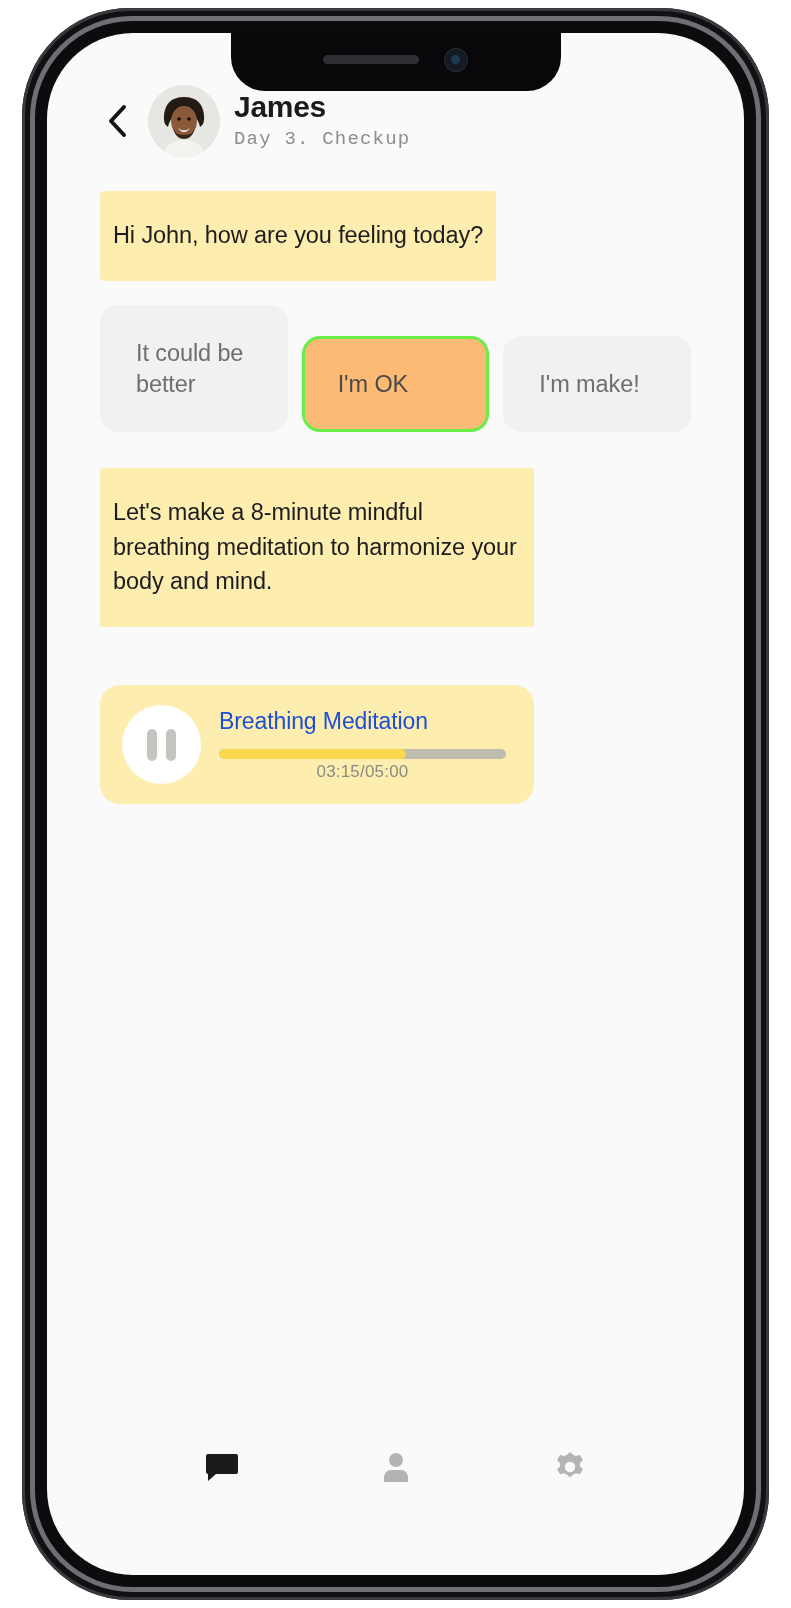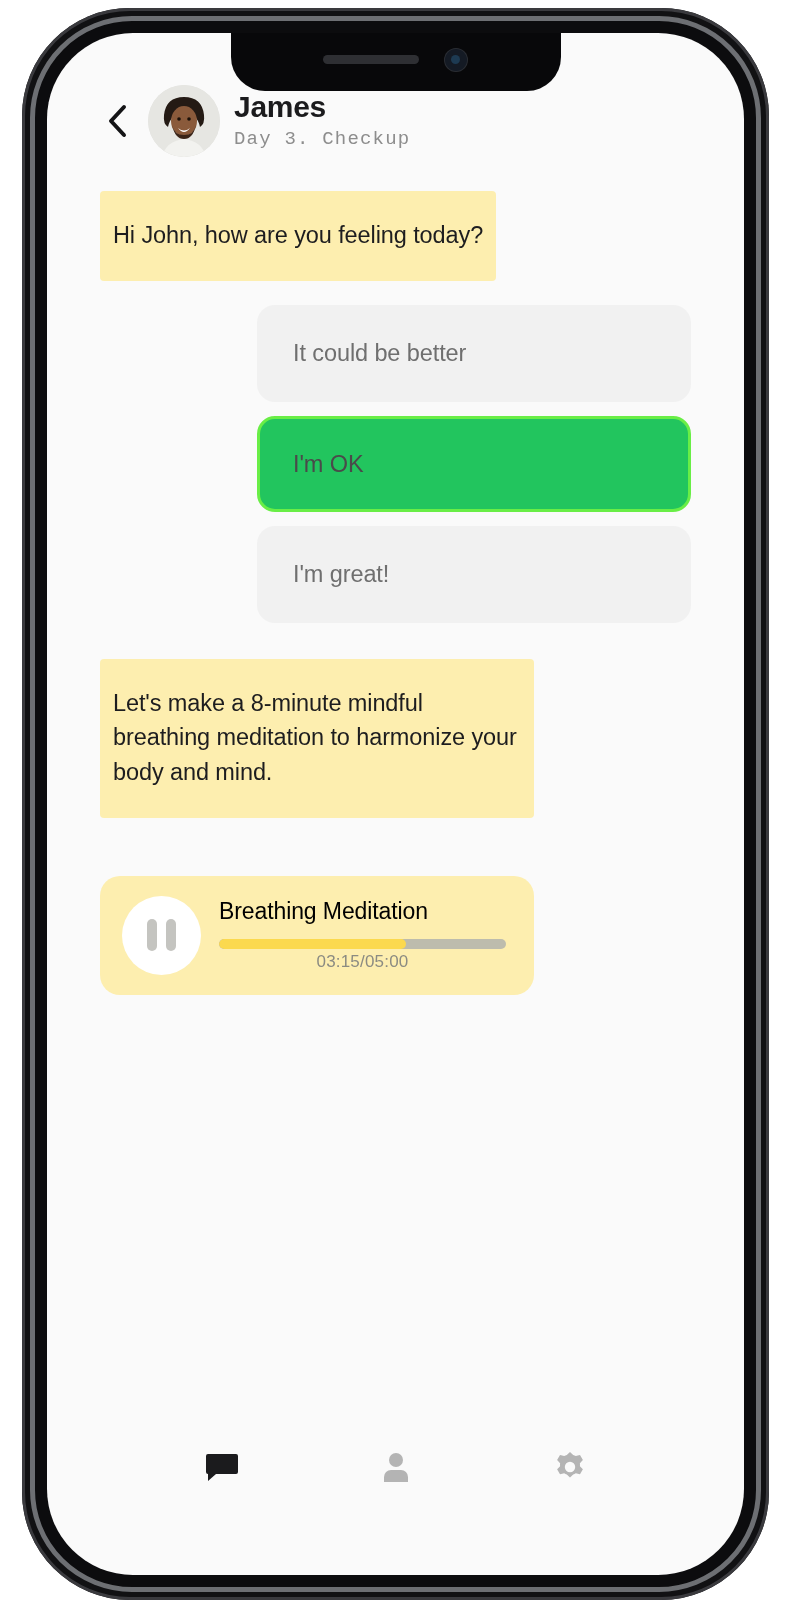--- a/index.html
+++ b/index.html
@@ -169,39 +169,39 @@
     max-width: 434px;
     background: #fdeeaf;
     border-radius: 4px;
     padding: 27px 13px 29px;
     font-size: 23.5px;
     line-height: 1.46;
     color: #1d1d1f;
     letter-spacing: -0.1px;
   }
 
-  .options { display: flex; flex-direction: column; gap: 14px; margin-top: 24px; }
+  .options { display: flex; gap: 14px; margin-top: 24px; }
 
   .option {
     align-self: flex-end;
     width: 434px;
     border-radius: 18px;
     padding: 30px 33px;
     font-size: 23.5px;
     line-height: 1.3;
     letter-spacing: -0.1px;
     cursor: pointer;
     border: 3px solid transparent;
   }
   .option.idle {
     background: #f1f1f1;
     color: #6f6f6f;
   }
   .option.selected {
-    background: #22c55e;
+    background: #fdba74;
     border-color: #69ee46;
     color: #4a4a4a;
   }
 
   
   .player {
     align-self: flex-start;
     width: 434px;
     background: #fdeeaf;
     border-radius: 20px;
@@ -225,21 +225,21 @@
   }
   .pause-bar {
     width: 10px;
     height: 32px;
     border-radius: 5px;
     background: #c4c4c0;
   }
   .player-body { flex: 1 1 auto; min-width: 0; padding-right: 4px; }
   .player-title {
     font-size: 23px;
-    color: #000000;
+    color: #1d4ed8;
     letter-spacing: -0.1px;
     margin-bottom: 14px;
   }
   .progress-track {
     width: 100%;
     height: 10px;
     border-radius: 5px;
     background: #bdbcad;
     overflow: hidden;
     cursor: pointer;
@@ -331,21 +331,21 @@
       </div>
     </div>
 
     <div class="chat">
 
       <div class="msg-group">
         <div class="bubble-bot">Hi John, how are you feeling today?</div>
         <div class="options">
           <div class="option idle">It could be better</div>
           <div class="option selected">I'm OK</div>
-          <div class="option idle">I'm great!</div>
+          <div class="option idle">I'm make!</div>
         </div>
       </div>
 
       <div class="group-gap"></div>
 
       <div class="msg-group">
         <div class="bubble-bot">Let's make a 8-minute mindful breathing meditation to harmonize your body and mind.</div>
         <div class="options">
         </div>
       </div>

